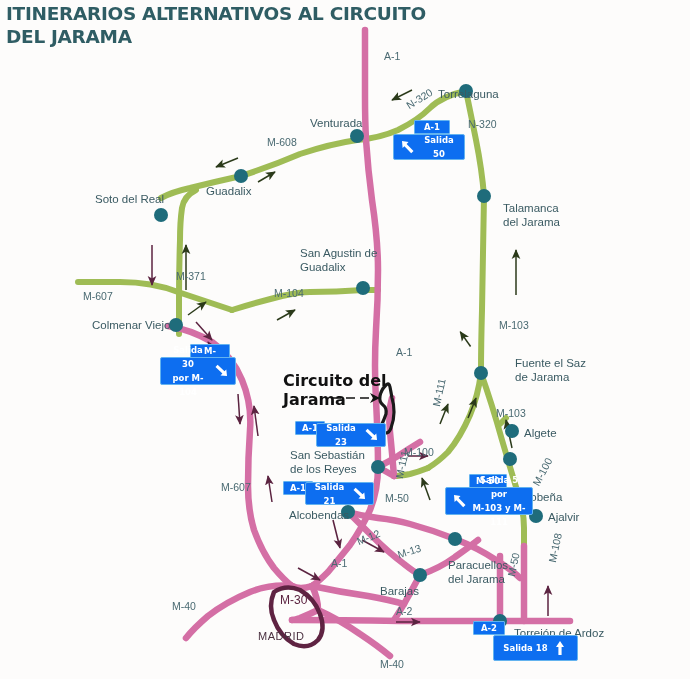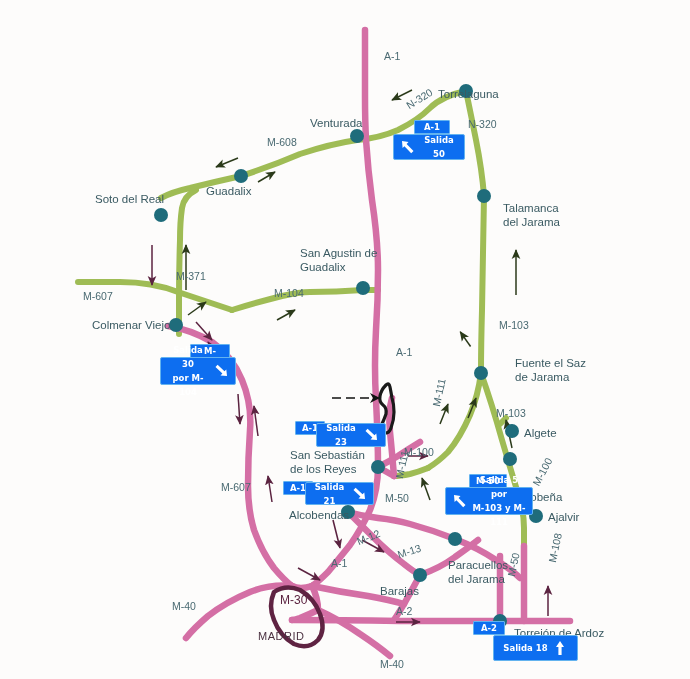--- a/index.html
+++ b/index.html
@@ -101,20 +101,22 @@
     white-space: pre-line;
   }
   .sign-big .sign-text { white-space: pre-line; }
   .sign-arrow { flex: 0 0 auto; display: block; }
 </style>
 </head>
 <body>
 
 <div id="page">
 
+  <div id="map-title">ITINERARIOS ALTERNATIVOS AL CIRCUITO
+DEL JARAMA</div>
 
   <svg id="map-canvas" viewBox="0 0 690 679">
     <defs>
       <marker id="arrowGreen" markerWidth="7" markerHeight="7" refX="6" refY="3.2" orient="auto">
         <path d="M0,0.3 L6.6,3.2 L0,6.1 L1.6,3.2 Z" fill="#2b3a1a"></path>
       </marker>
       <marker id="arrowPink" markerWidth="7" markerHeight="7" refX="6" refY="3.2" orient="auto">
         <path d="M0,0.3 L6.6,3.2 L0,6.1 L1.6,3.2 Z" fill="#5b2340"></path>
       </marker>
     </defs>
@@ -297,20 +299,22 @@
       <div class="sign sign-big" style="left: 445px; top: 487px; width: 88px; height: 28px;"><svg width="16" height="16" viewBox="0 0 16 16" class="sign-arrow">
           <path d="M2,2 L8.5,3 L6.6,5 L13.5,12 L11.2,14.2 L4.4,7.2 L2.6,9 Z" fill="#ffffff"></path>
         </svg><span class="sign-text">Salida 5 por
 M-103 y M-111</span></div>
       <div class="sign sign-small" style="left: 473px; top: 621px; width: 32px;">A-2</div>
       <div class="sign sign-big" style="left: 449px; top: 635px; width: 85px; height: 26px; margin-left: 44px;"><span class="sign-text">Salida 18</span><svg width="16" height="16" viewBox="0 0 16 16" class="sign-arrow">
           <path d="M8,1 L12,7 L9.6,7 L9.6,15 L6.4,15 L6.4,7 L4,7 Z" fill="#ffffff"></path>
         </svg></div>
     </div>
 
+  <div class="circuit-title" style="left:283px; top:371px;">Circuito del
+Jarama</div>
   <svg style="position:absolute; left:330px; top:388px; width:60px; height:20px; z-index:25;">
     <line x1="2" y1="10" x2="42" y2="10" stroke="#111" stroke-width="1.6" stroke-dasharray="9,5"></line>
     <path d="M40,5 L50,10 L40,15 L43,10 Z" fill="#111"></path>
   </svg>
 
   <div class="map-label m30-label" style="left:280px; top:593px;">M-30</div>
   <div class="map-label city-label" style="left:258px; top:630px;">MADRID</div>
 
 </div>
 

